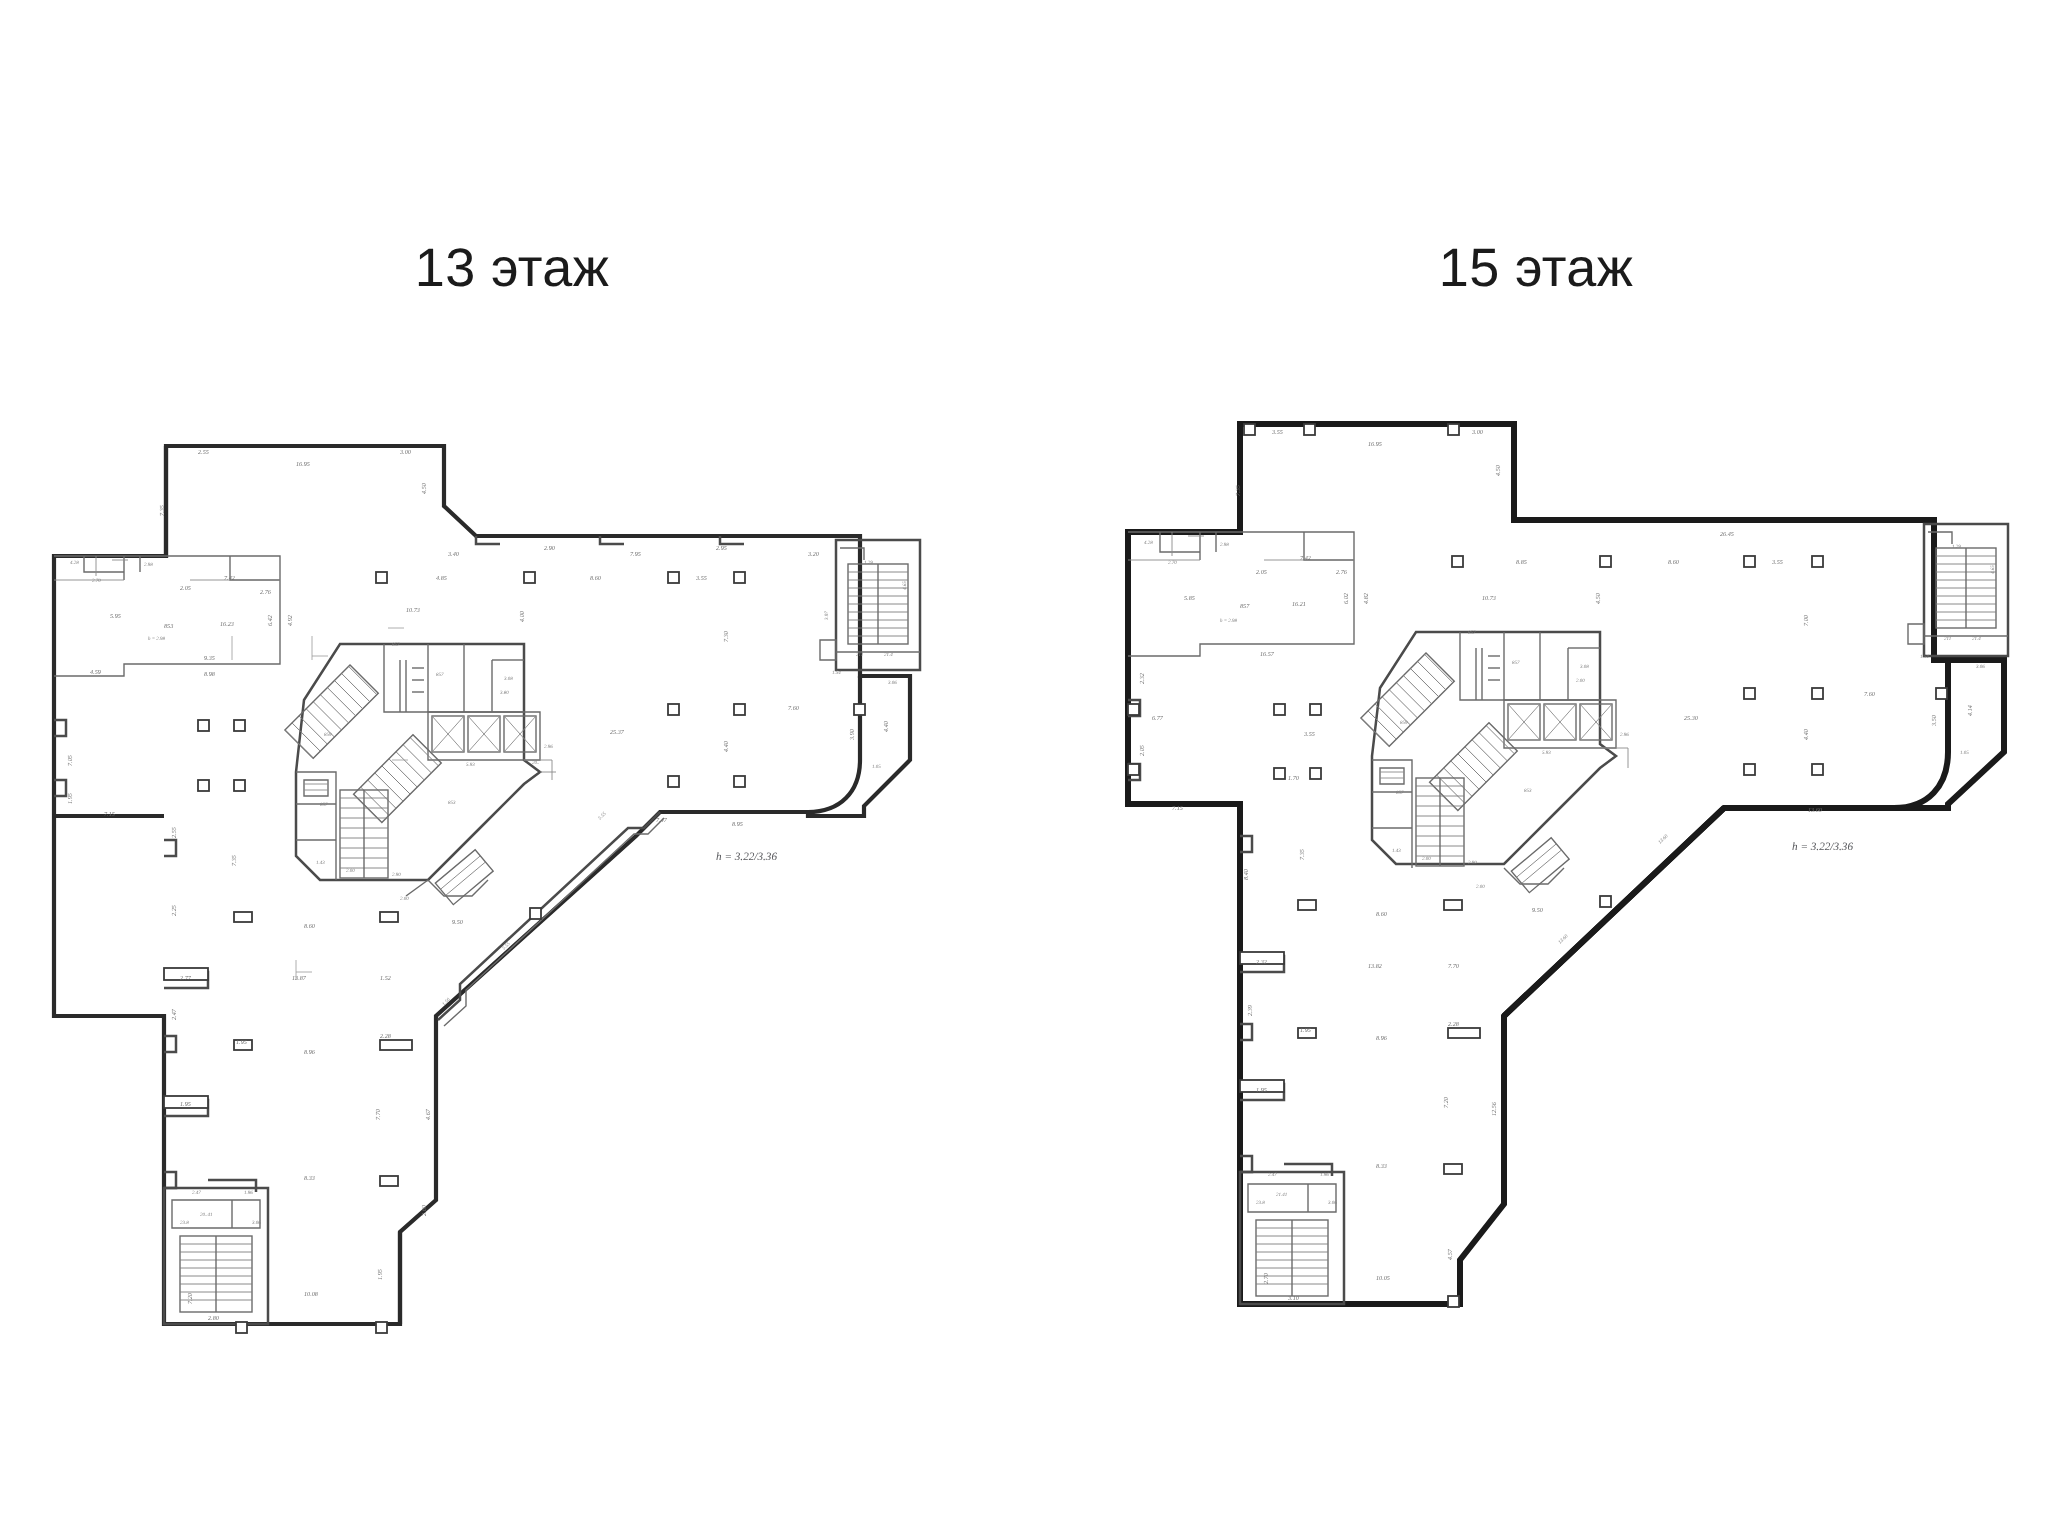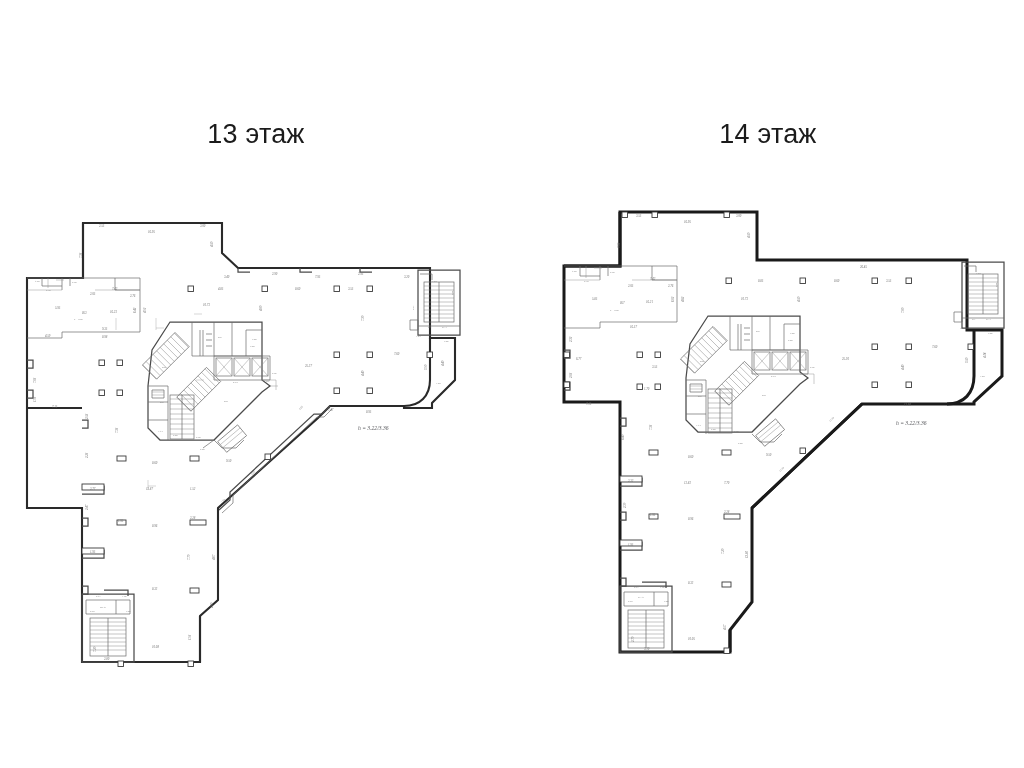--- a/index.html
+++ b/index.html
@@ -382,21 +382,21 @@
           <text class="txt-dim" x="328" y="221">7.47</text>
           <text class="txt-dim" x="366" y="223">8.95</text>
 
           <text class="txt-height" x="358" y="240">h = 3.22/3.36</text>
         </svg>
       </div>
     </div>
 
     <div class="plan-panel">
 
-      <div class="plan-title">14 этаж</div>
+      <div class="plan-title">15 этаж</div>
 
       <div class="plan-svg-wrap">
         <svg class="plan" viewBox="0 0 512 480" xmlns="http://www.w3.org/2000/svg">
 
           <path class="wall-outer-b" d="
             M 108,22
             L 245,22
             L 245,70
             L 455,70
             L 455,140

